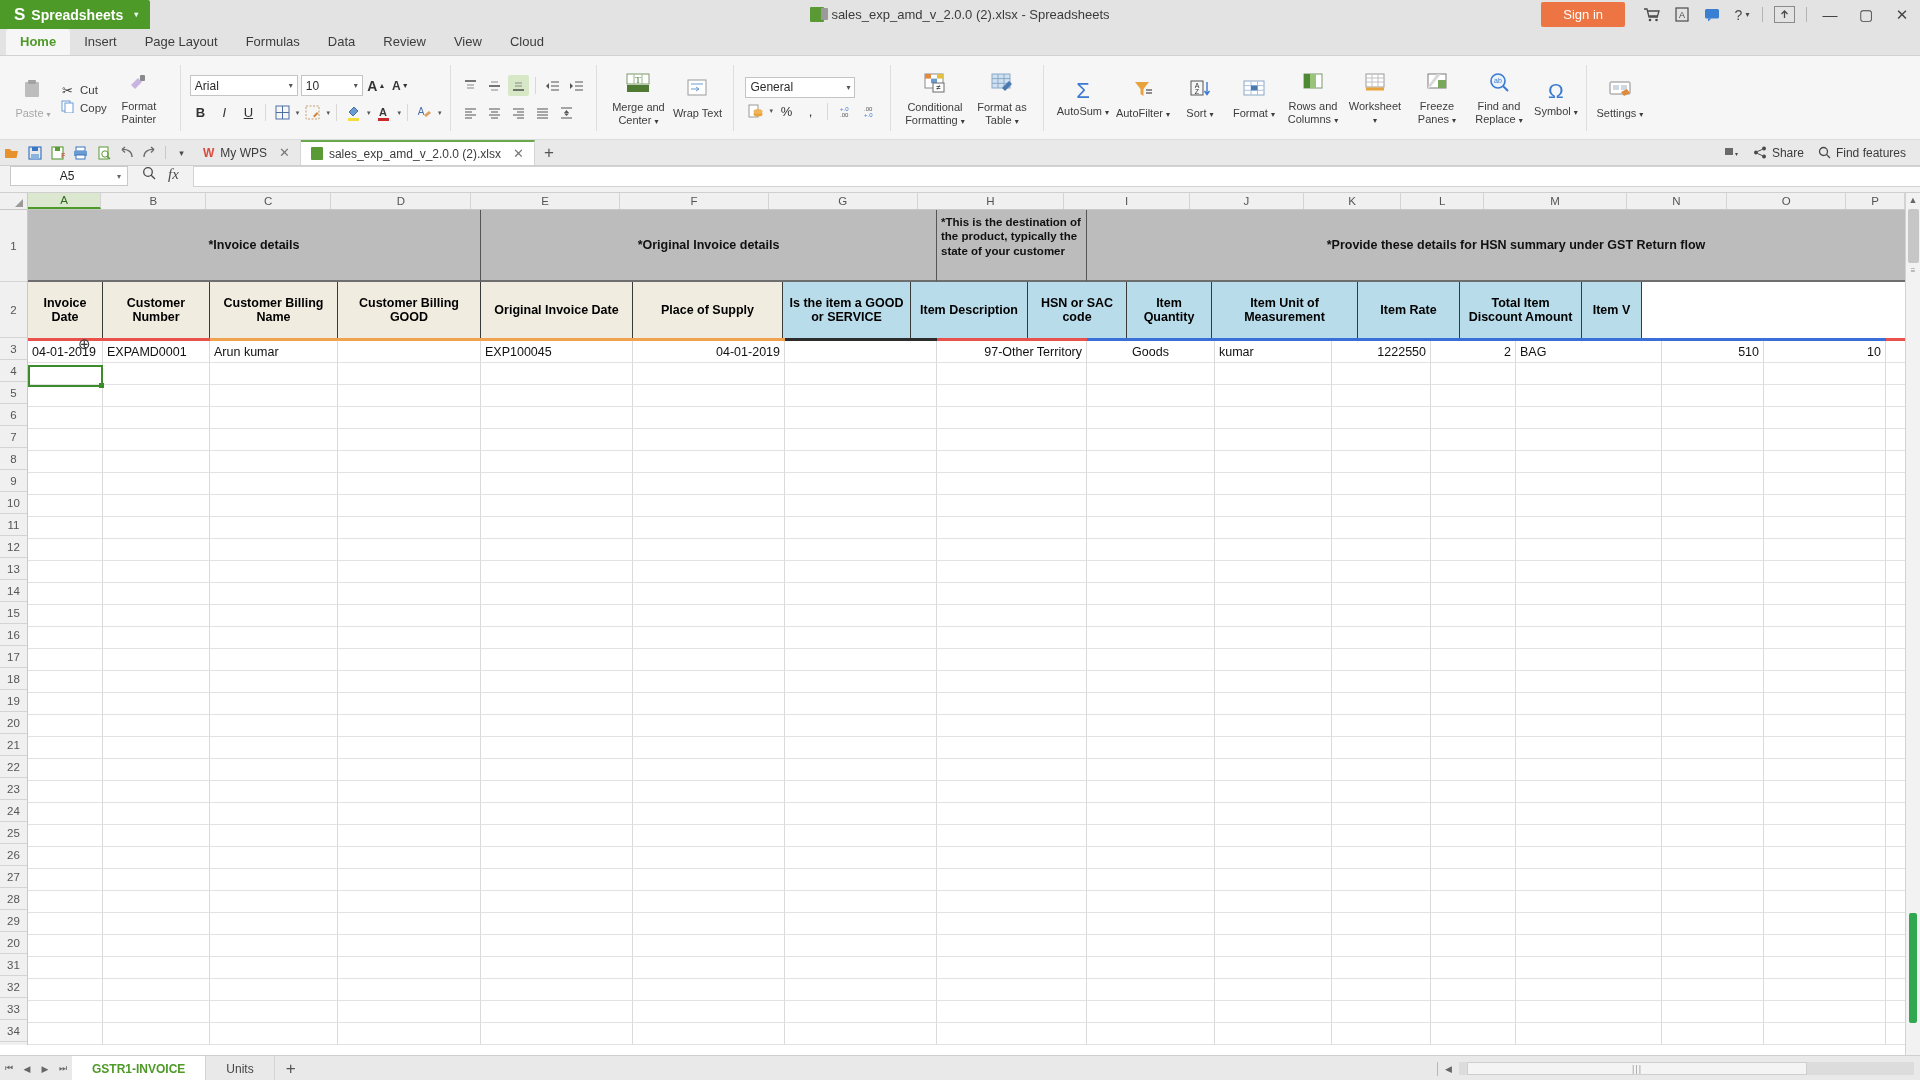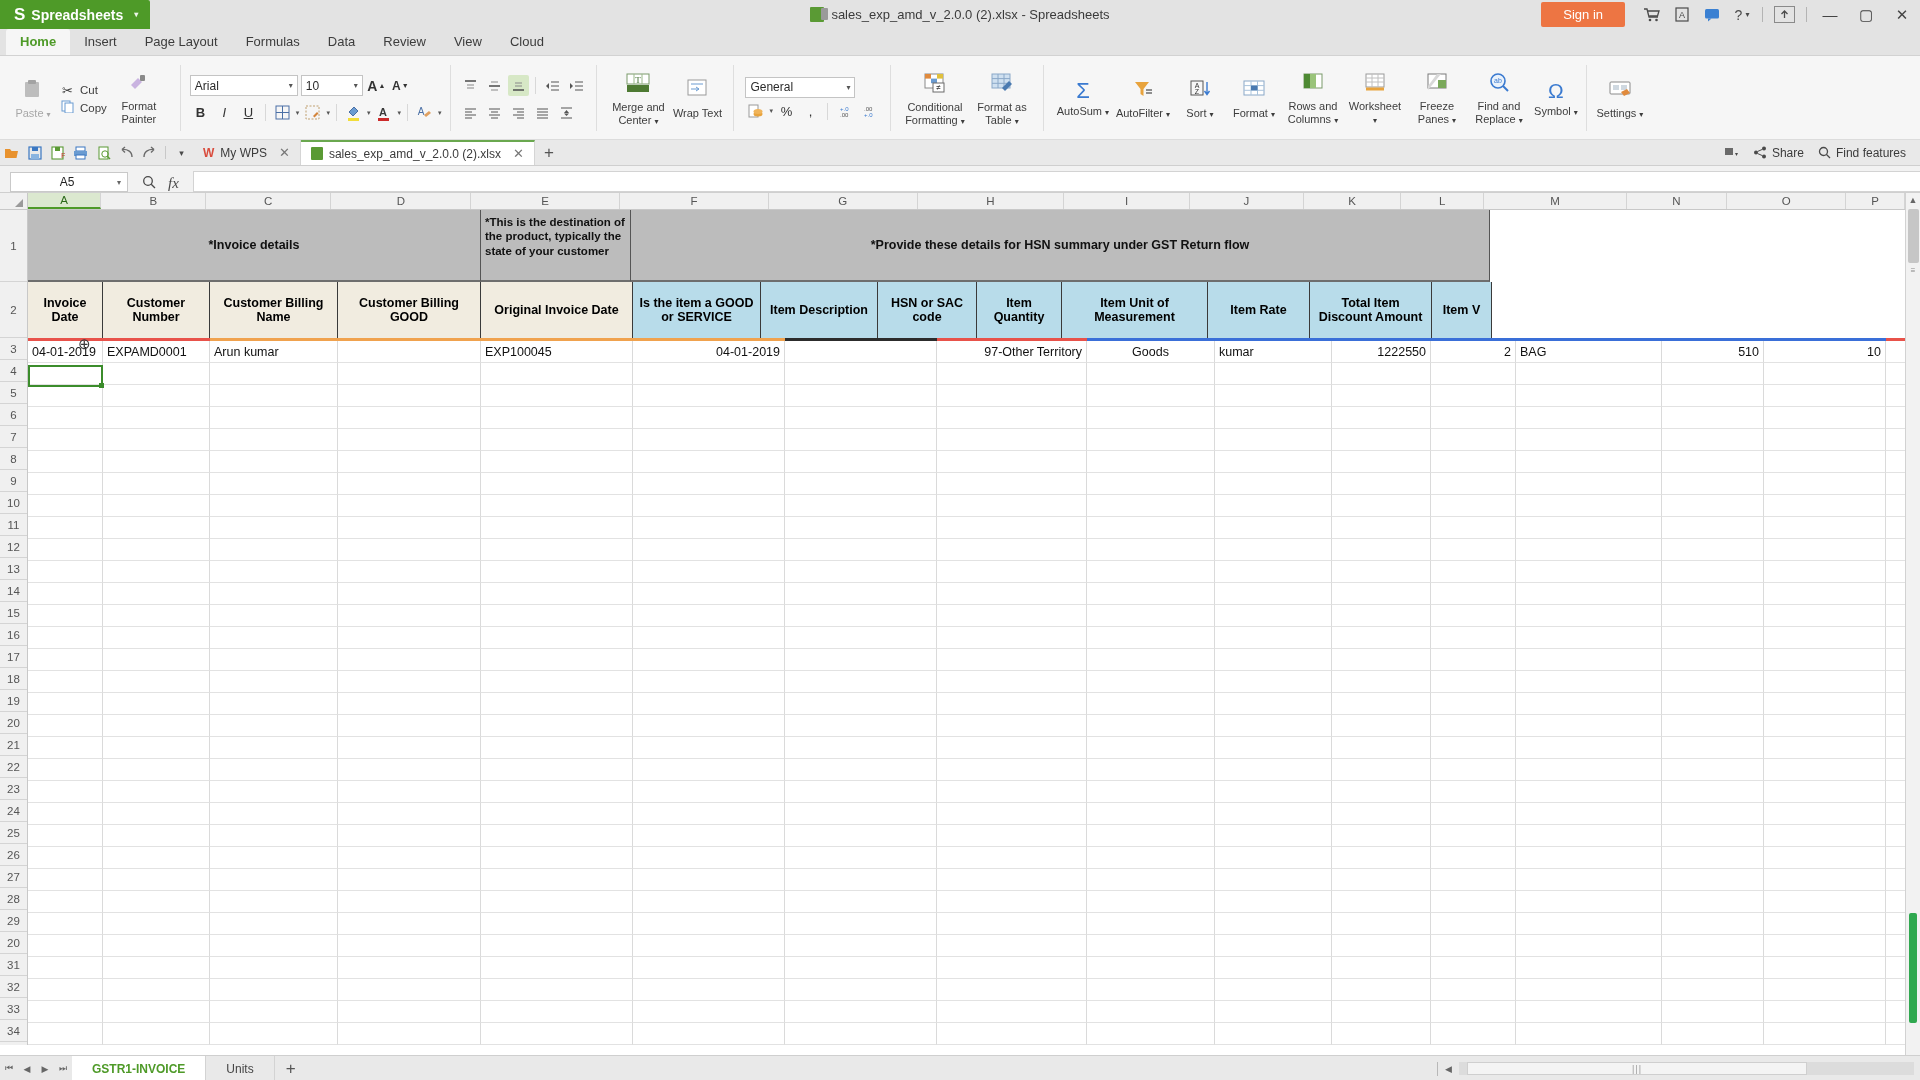--- a/index.html
+++ b/index.html
@@ -129,21 +129,21 @@
   .dtab .wps { color: #d94c3d; font-weight: 700; font-size: 12px; }
   .dtab .xl { width: 12px; height: 13px; background: #5a9a34; border-radius: 1px; }
   .addtab { width: 28px; display: flex; align-items: center; justify-content: center;
             font-size: 17px; color: #555; cursor: pointer; }
   .doctabs-right { margin-left: auto; display: flex; align-items: center;
                    gap: 14px; padding-right: 14px; font-size: 12px; color: #3b3b3b; }
   .doctabs-right .it { display: flex; align-items: center; gap: 5px; cursor: pointer; }
 
   
   .formulabar {
-    height: 27px; background: #f2f2f2; display: flex; align-items: flex-end;
+    height: 27px; background: #f2f2f2; display: flex; align-items: flex-start;
     border-bottom: 1px solid #cfcfcf;
   }
   .namebox {
     width: 118px; height: 20px; margin-left: 10px; background: #fff;
     border: 1px solid #c9c9c9; display: flex; align-items: center;
     font-size: 12px; color: #222; padding: 0 6px; cursor: text;
   }
   .namebox .nb-val { flex: 1; text-align: center; }
   .namebox .dd { font-size: 8px; color: #666; }
   .fb-icons { display: flex; align-items: center; gap: 12px; padding: 0 14px; }
@@ -842,30 +842,32 @@
         <div class="rh" style="height:22px">31</div>
         <div class="rh" style="height:22px">32</div>
         <div class="rh" style="height:22px">33</div>
         <div class="rh" style="height:22px">34</div>
       </div>
 
       <div class="cellsarea">
 
         <div class="row" style="height:72px">
           <div class="banner" style="width:453px">*Invoice details</div>
+          <div class="banner" style="width:456px">*Original Invoice details</div>
           <div class="banner left" style="width:150px">*This is the destination of the product, typically the state of your customer</div>
           <div class="banner" style="width:859px">*Provide these details for HSN summary under GST Return flow</div>
         </div>
 
         <div class="row" style="height:56px">
           <div class="hcell beige" style="width:75px">Invoice Date</div>
           <div class="hcell beige" style="width:107px">Customer Number</div>
           <div class="hcell beige" style="width:128px">Customer Billing Name</div>
           <div class="hcell beige" style="width:143px">Customer Billing GOOD</div>
           <div class="hcell beige" style="width:152px">Original Invoice Date</div>
+          <div class="hcell beige" style="width:150px">Place of Supply</div>
           <div class="hcell blue" style="width:128px">Is the item a GOOD or SERVICE</div>
           <div class="hcell blue" style="width:117px">Item Description</div>
           <div class="hcell blue" style="width:99px">HSN or SAC code</div>
           <div class="hcell blue" style="width:85px">Item Quantity</div>
           <div class="hcell blue" style="width:146px">Item Unit of Measurement</div>
           <div class="hcell blue" style="width:102px">Item Rate</div>
           <div class="hcell blue" style="width:122px">Total Item Discount Amount</div>
           <div class="hcell blue" style="width:60px">Item V</div>
         </div>
 

